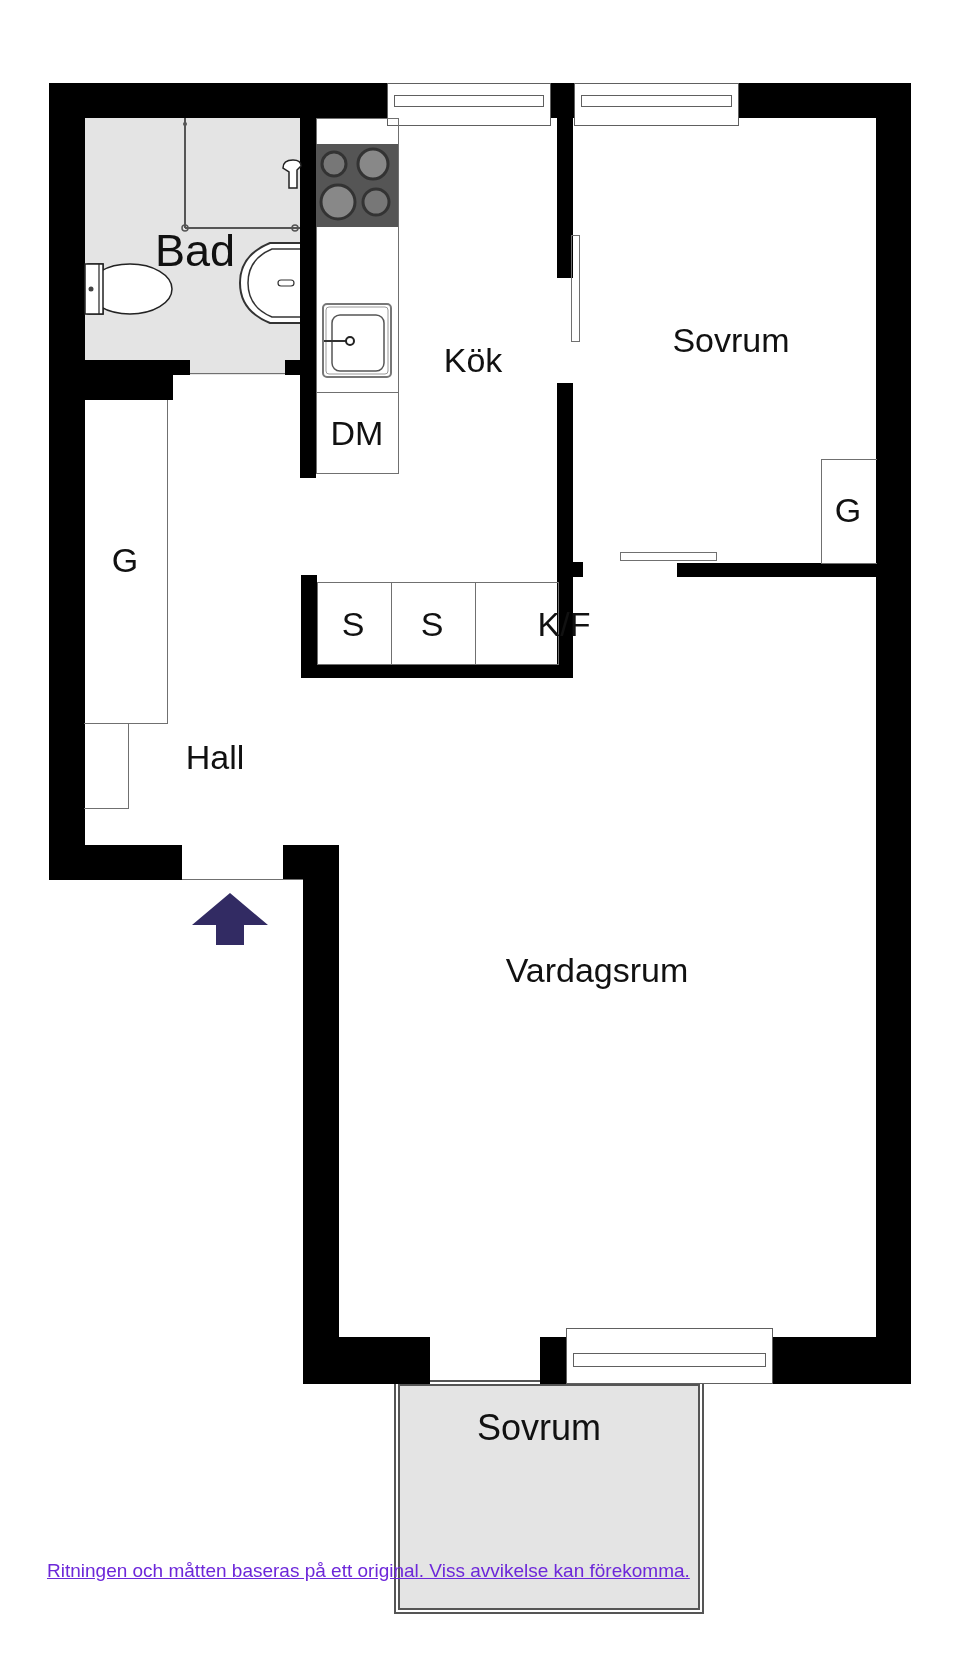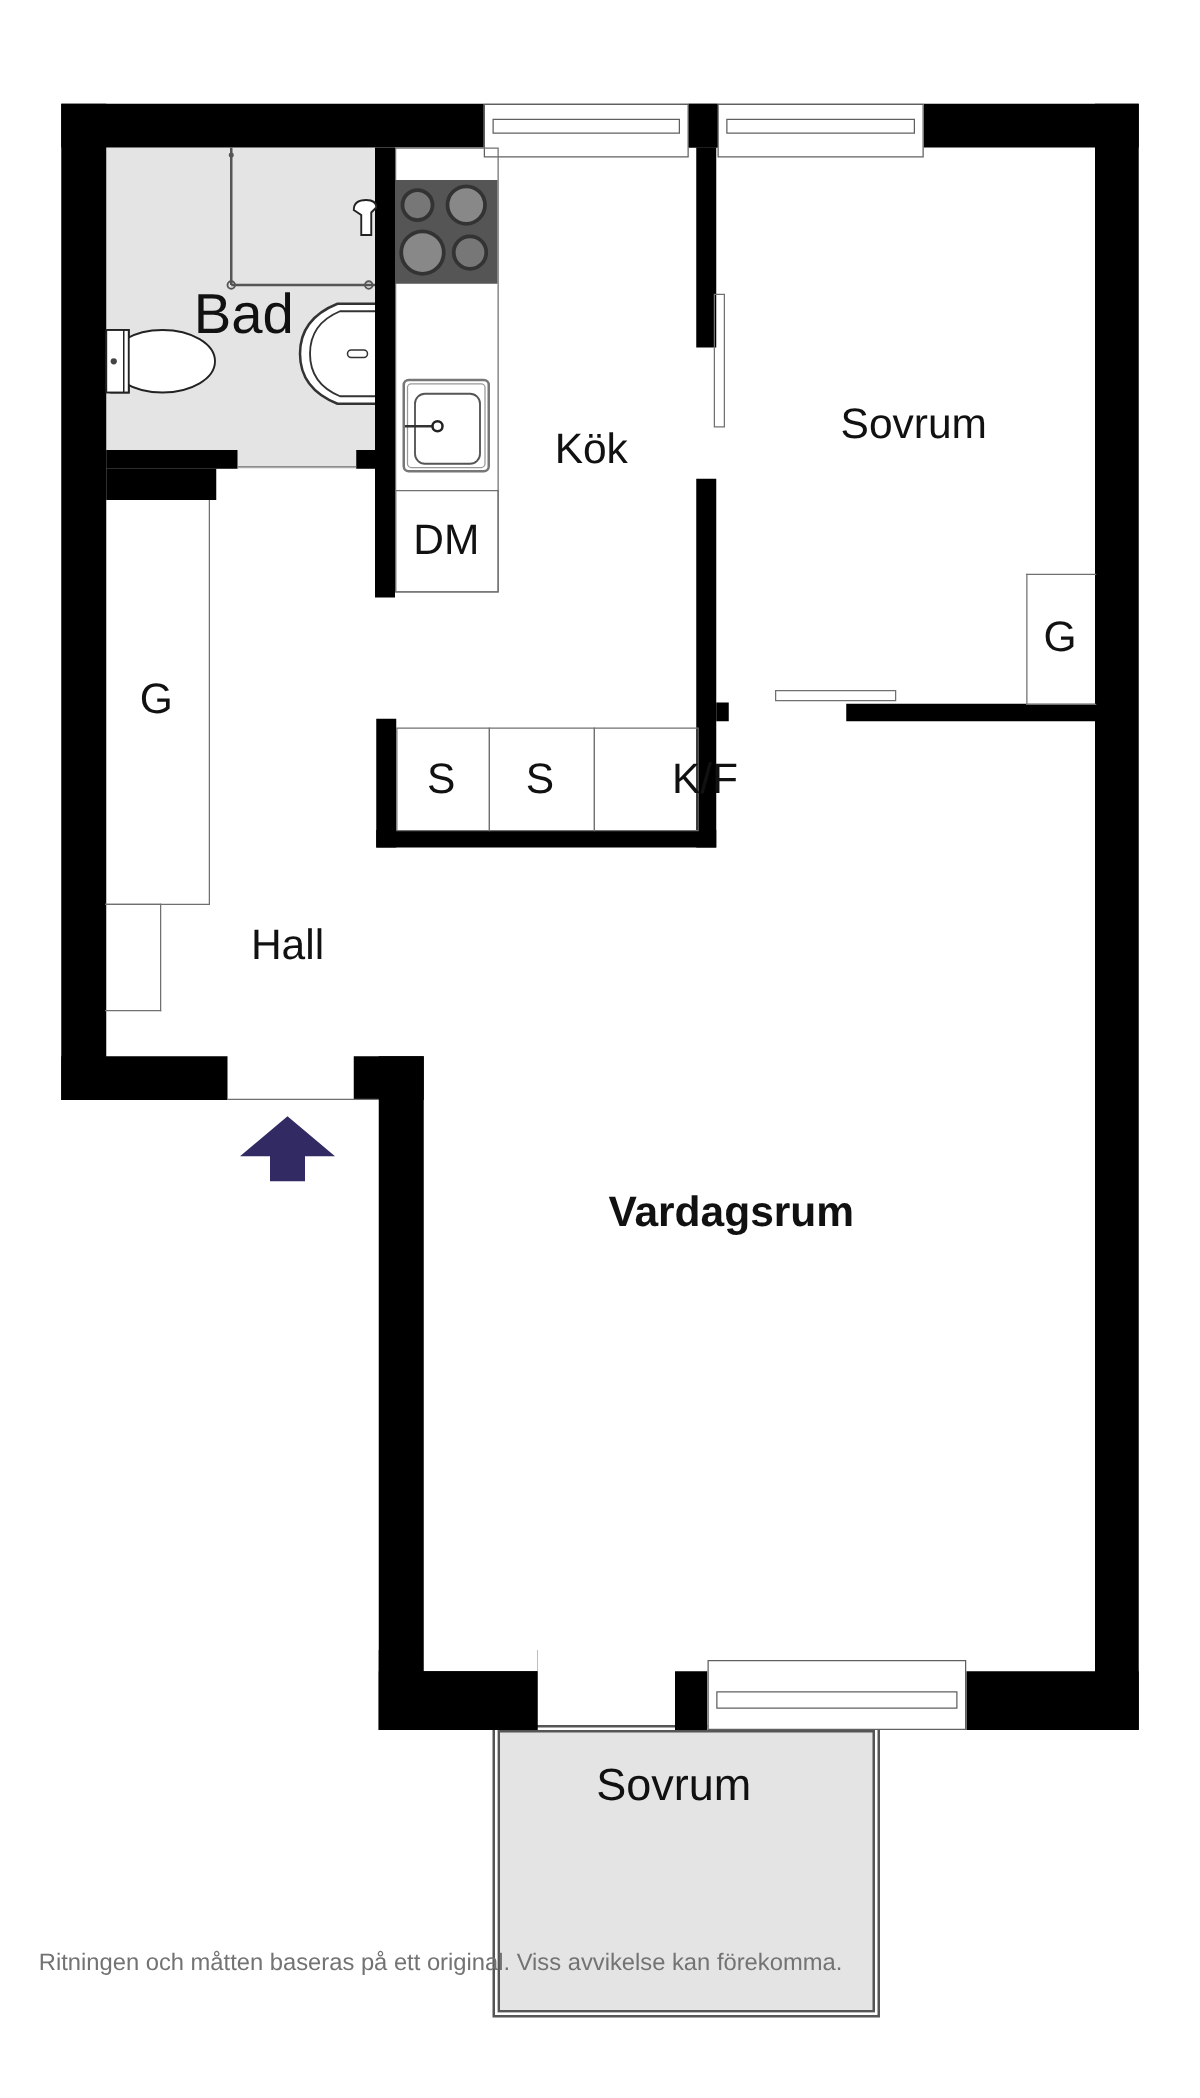--- a/index.html
+++ b/index.html
@@ -118,18 +118,18 @@
   <div class="line" style="left:84px;top:723px;width:45px;height:86px;border-left:none;"></div>
 
   <div class="line" style="left:182px;top:879px;width:121px;height:2px;border-width:1px 0 0 0;"></div>
   <svg style="left:190px;top:893px;" width="80" height="52">
     <polygon points="40,0 78,32 54,32 54,52 26,52 26,32 2,32" fill="#322b63"></polygon>
   </svg>
 
   <div class="label" style="left:195px;top:251px;font-size:45px;">Bad</div>
   <div class="label" style="left:473px;top:360px;font-size:34px;">Kök</div>
   <div class="label" style="left:718px;top:340px;font-size:34px;margin-left:13px;">Sovrum</div>
-  <div class="label" style="left:230px;top:757px;font-size:34px;">Hall</div>
-  <div class="label" style="left:585px;top:970px;font-size:34px;font-weight:bold;">Vardagsrum</div>
+  <div class="label" style="left:215px;top:757px;font-size:34px;">Hall</div>
+  <div class="label" style="left:597px;top:970px;font-size:34px;">Vardagsrum</div>
   <div class="label" style="left:539px;top:1428px;font-size:36px;">Sovrum</div>
 
-  <div class="abs" style="left:31px;top:1560px;font-size:19px;color:#737373;white-space:nowrap;">Ritningen och måtten baseras på ett original. Viss avvikelse kan förekomma.</div>
+  <div class="abs" style="left:47px;top:1560px;font-size:19px;color:#6d28d9;white-space:nowrap;text-decoration:underline;">Ritningen och måtten baseras på ett original. Viss avvikelse kan förekomma.</div>
 </div>
 
 </body></html>

